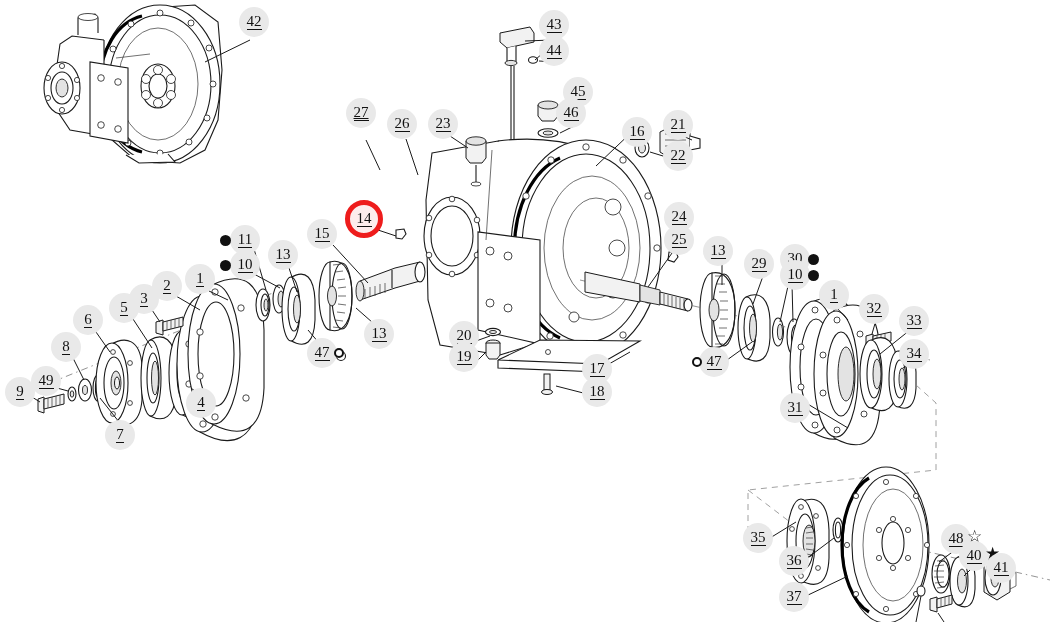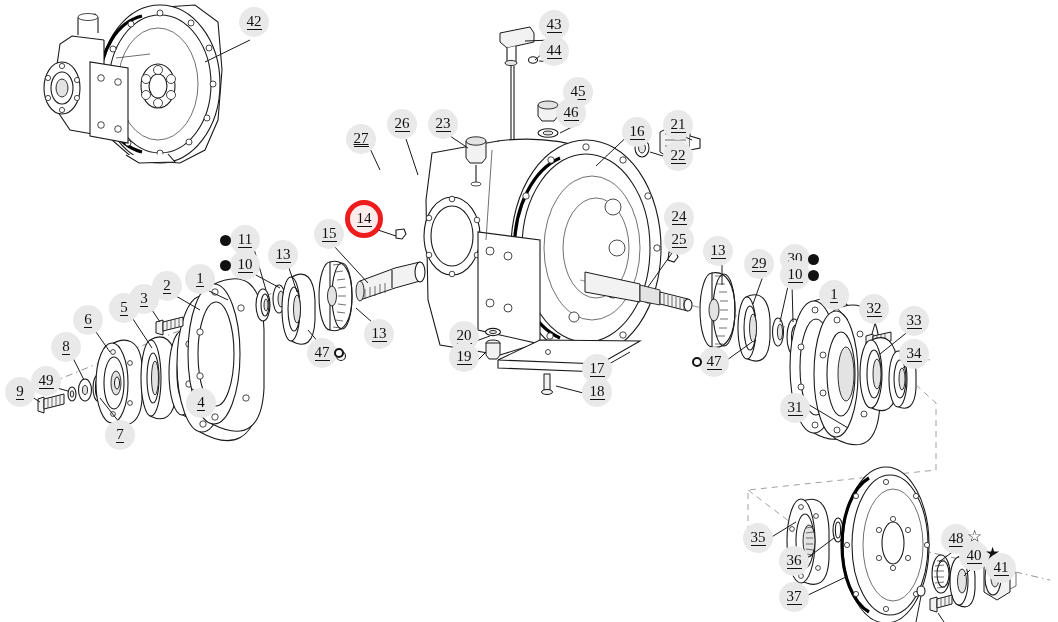--- a/index.html
+++ b/index.html
@@ -612,33 +612,33 @@
       </div>
       <div class="cal" style="left: 622px; top: 97px; margin-top: 20px;">
         <span class="num">16</span>
       </div>
       <div class="cal" style="left: 663px; top: 110px;">
         <span class="num">21</span>
       </div>
       <div class="cal" style="left: 663px; top: 141px; justify-content: center;">
         <span class="num">22</span>
       </div>
-      <div class="cal" style="left: 346px; top: 124px; text-decoration: underline;">
+      <div class="cal" style="left: 346px; top: 98px; text-decoration: underline;">
         <span class="num">27</span>
       </div>
       <div class="cal" style="left: 387px; top: 109px;">
         <span class="num">26</span>
       </div>
       <div class="cal" style="left: 428px; top: 109px;">
         <span class="num">23</span>
       </div>
       <div class="cal hl" style="left: 345px; top: 200px; justify-content: center;">
         <span class="num">14</span>
       </div>
-      <div class="cal" style="left: 307px; top: 219px; margin-left: 7px;">
+      <div class="cal" style="left: 307px; top: 219px;">
         <span class="num">15</span>
       </div>
       <div class="cal" style="left: 230px; top: 225px;">
         <span class="num">11</span>
       </div>
       <div class="mk dot" style="position: absolute; left: 220px; top: 235px;"></div>
       <div class="cal" style="left: 230px; top: 250px;">
         <span class="num">10</span>
       </div>
       <div class="mk dot" style="position: absolute; left: 220px; top: 260px;"></div>

